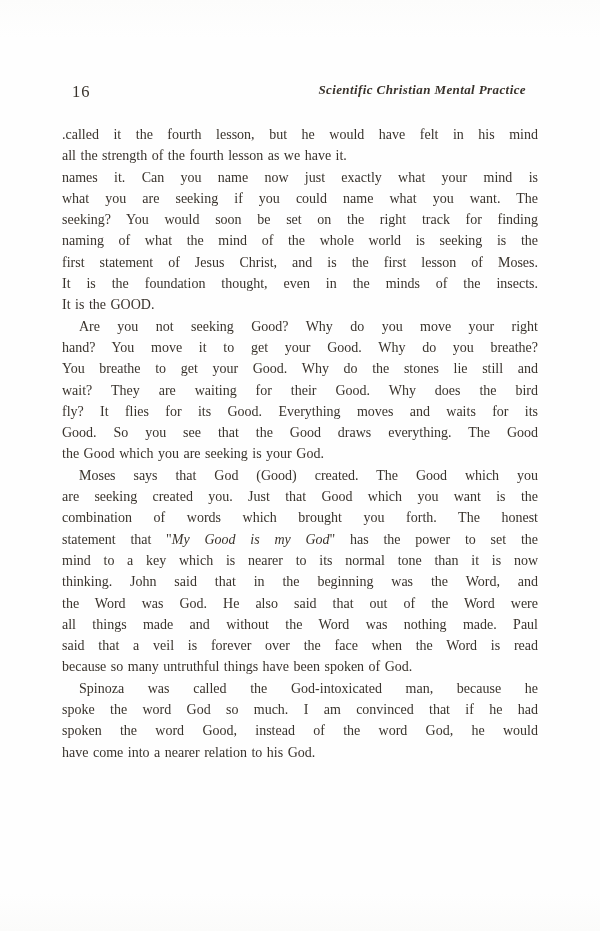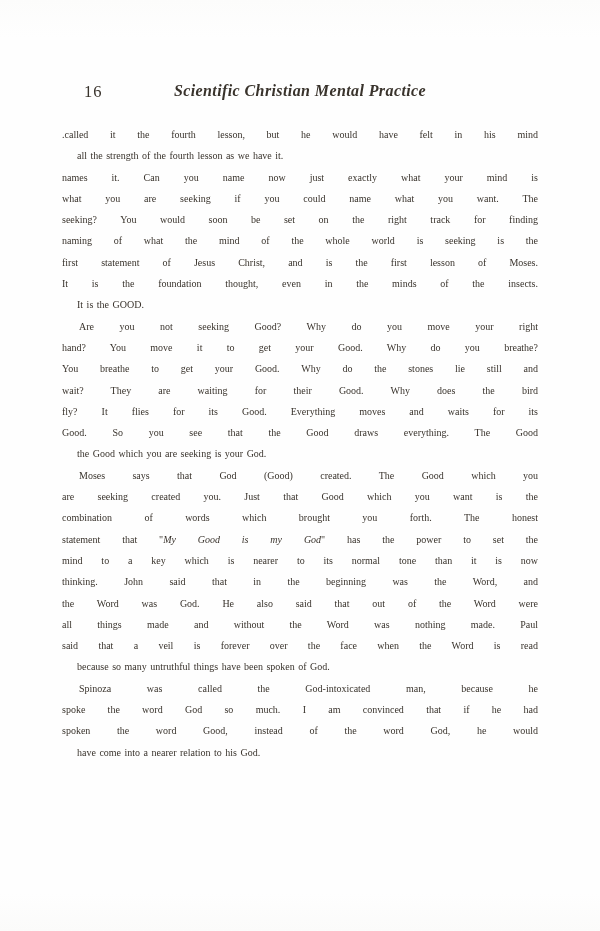--- a/index.html
+++ b/index.html
@@ -12,62 +12,61 @@
     width: 600px;
     height: 931px;
     background: linear-gradient(180deg, #fcfcfb 0%, #fefefe 4%, #fefefe 96%, #fbfbfa 100%);
     overflow: hidden;
     font-family: "Liberation Serif", "DejaVu Serif", serif;
     color: #39332c;
   }
   .running-head {
     position: absolute;
     top: 82px;
-    left: 62px;
+    left: 50px;
     width: 476px;
     height: 22px;
   }
   .page-number {
     position: absolute;
     left: 22px;
     top: 0;
     font-size: 16.5px;
     letter-spacing: 1px;
   }
   .running-title {
     display: block;
-    text-align: center;
+    text-align: right;
     font-style: italic;
     font-weight: 600;
-    font-size: 16px;
+    font-size: 13px;
     letter-spacing: 0.4px;
   }
   .text-block {
     position: absolute;
     top: 124px;
     left: 62px;
     width: 476px;
   }
   .paragraph {
     margin: 0;
     padding: 0;
   }
   .line {
-    font-size: 10px;
+    font-size: 14px;
     line-height: 21.3px;
     height: 21.3px;
     text-align: justify;
     text-align-last: justify;
     word-spacing: 1px;
     white-space: normal;
     overflow: hidden;
   }
   .line.last {
     text-align-last: left;
-    margin-left: 15px;
   }
   .line.indent {
     text-indent: 17px;
   }
   .italic {
     font-style: italic;
   }
 </style>
 </head>
 <body>

